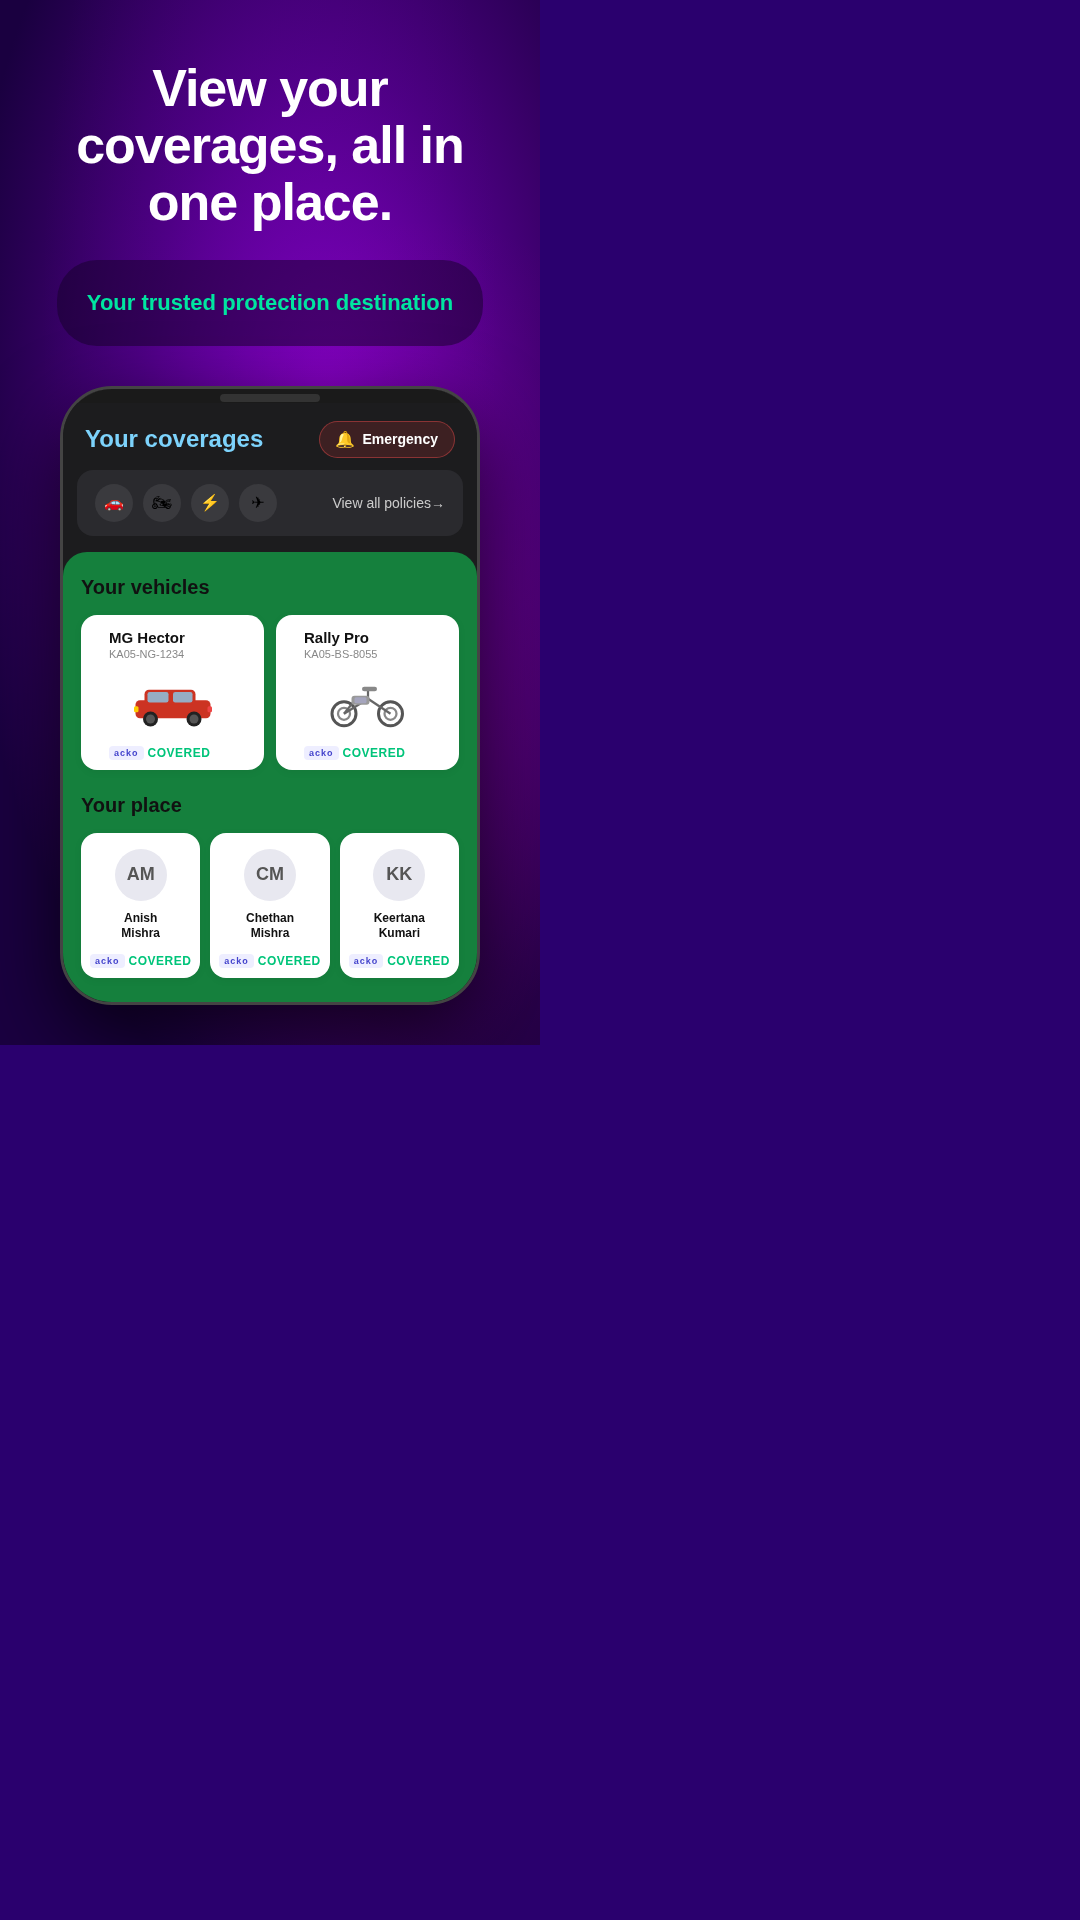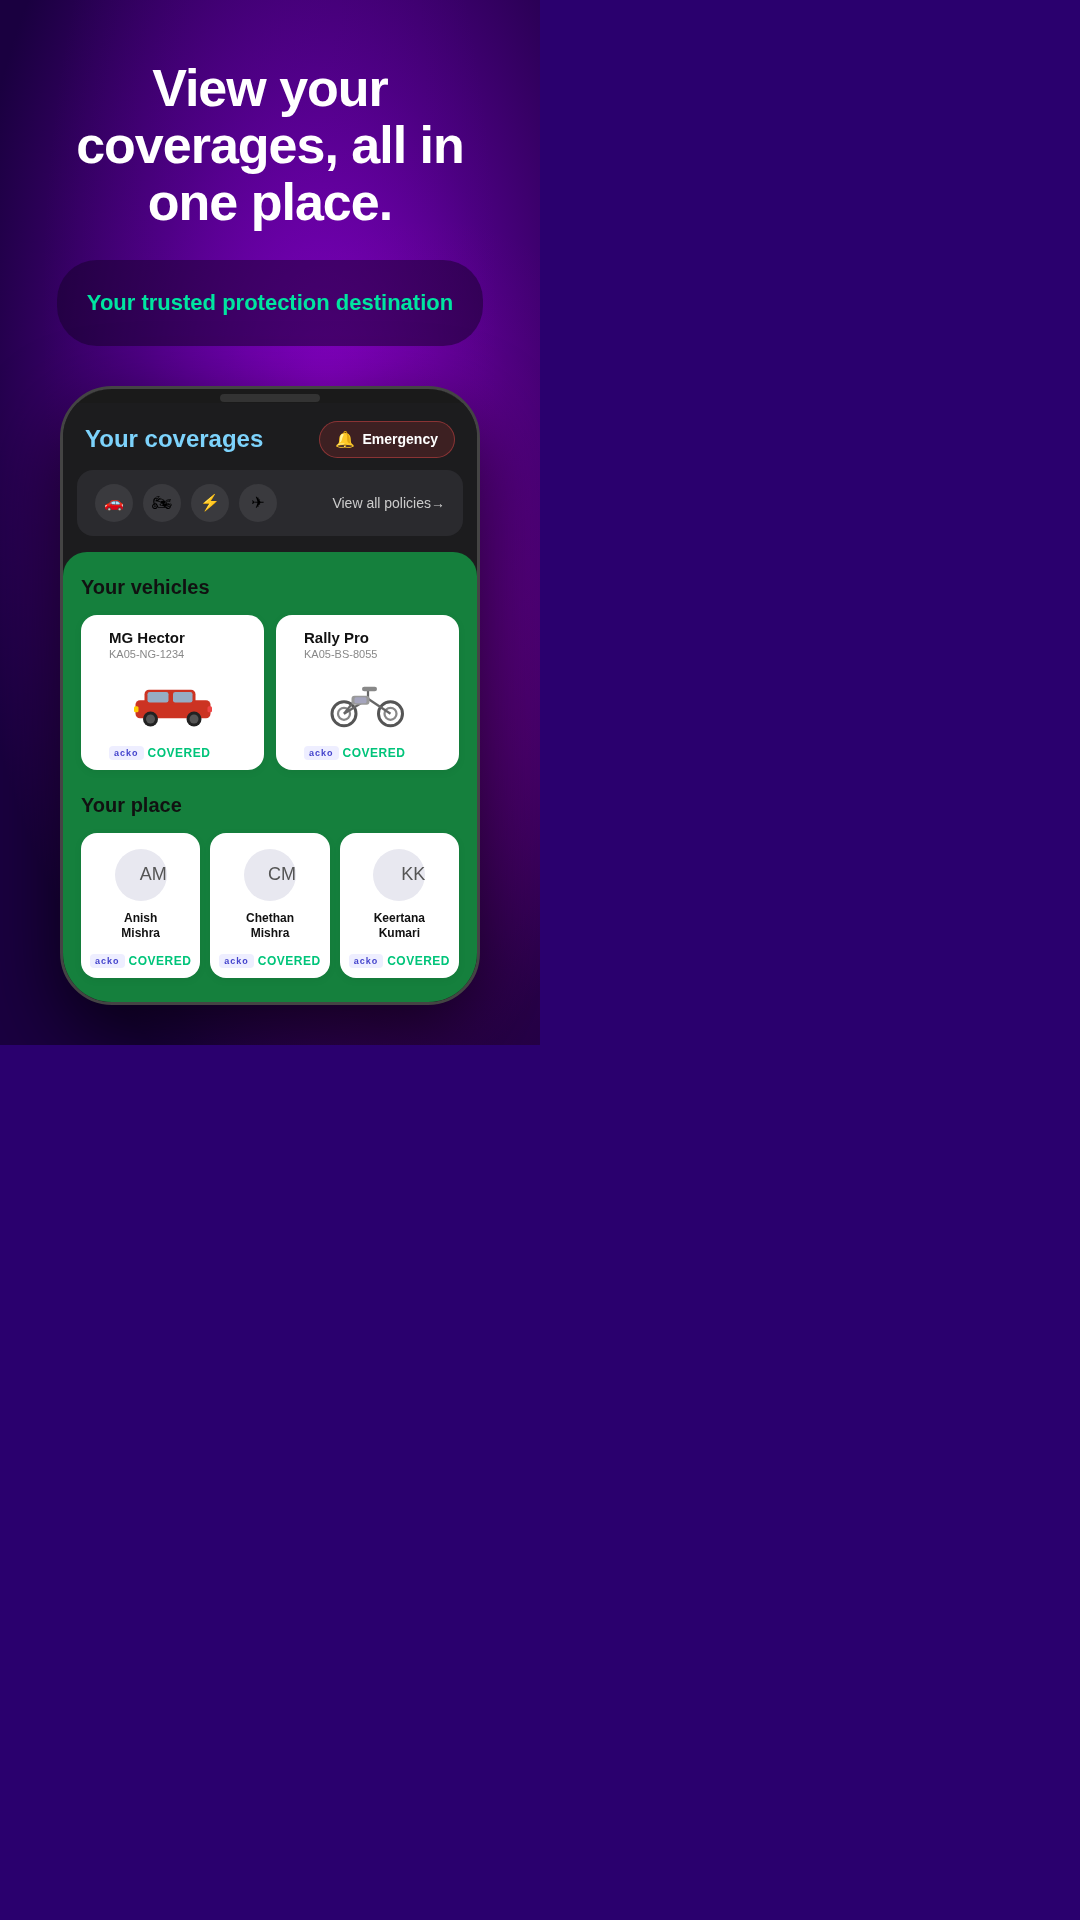--- a/index.html
+++ b/index.html
@@ -292,23 +292,23 @@
       align-items: center;
       box-shadow: 0 2px 8px rgba(0,0,0,0.06);
     }
 
     .avatar-circle {
       width: 52px;
       height: 52px;
       border-radius: 50%;
       display: flex;
       align-items: center;
-      justify-content: flex-end;
+      justify-content: center;
       font-size: 18px;
-      font-weight: 400;
+      font-weight: 700;
       color: #555;
       background: #e8e8f0;
       margin-bottom: 10px;
     }
 
     .member-name {
       font-size: 12px;
       font-weight: 700;
       color: #111;
       text-align: center;

